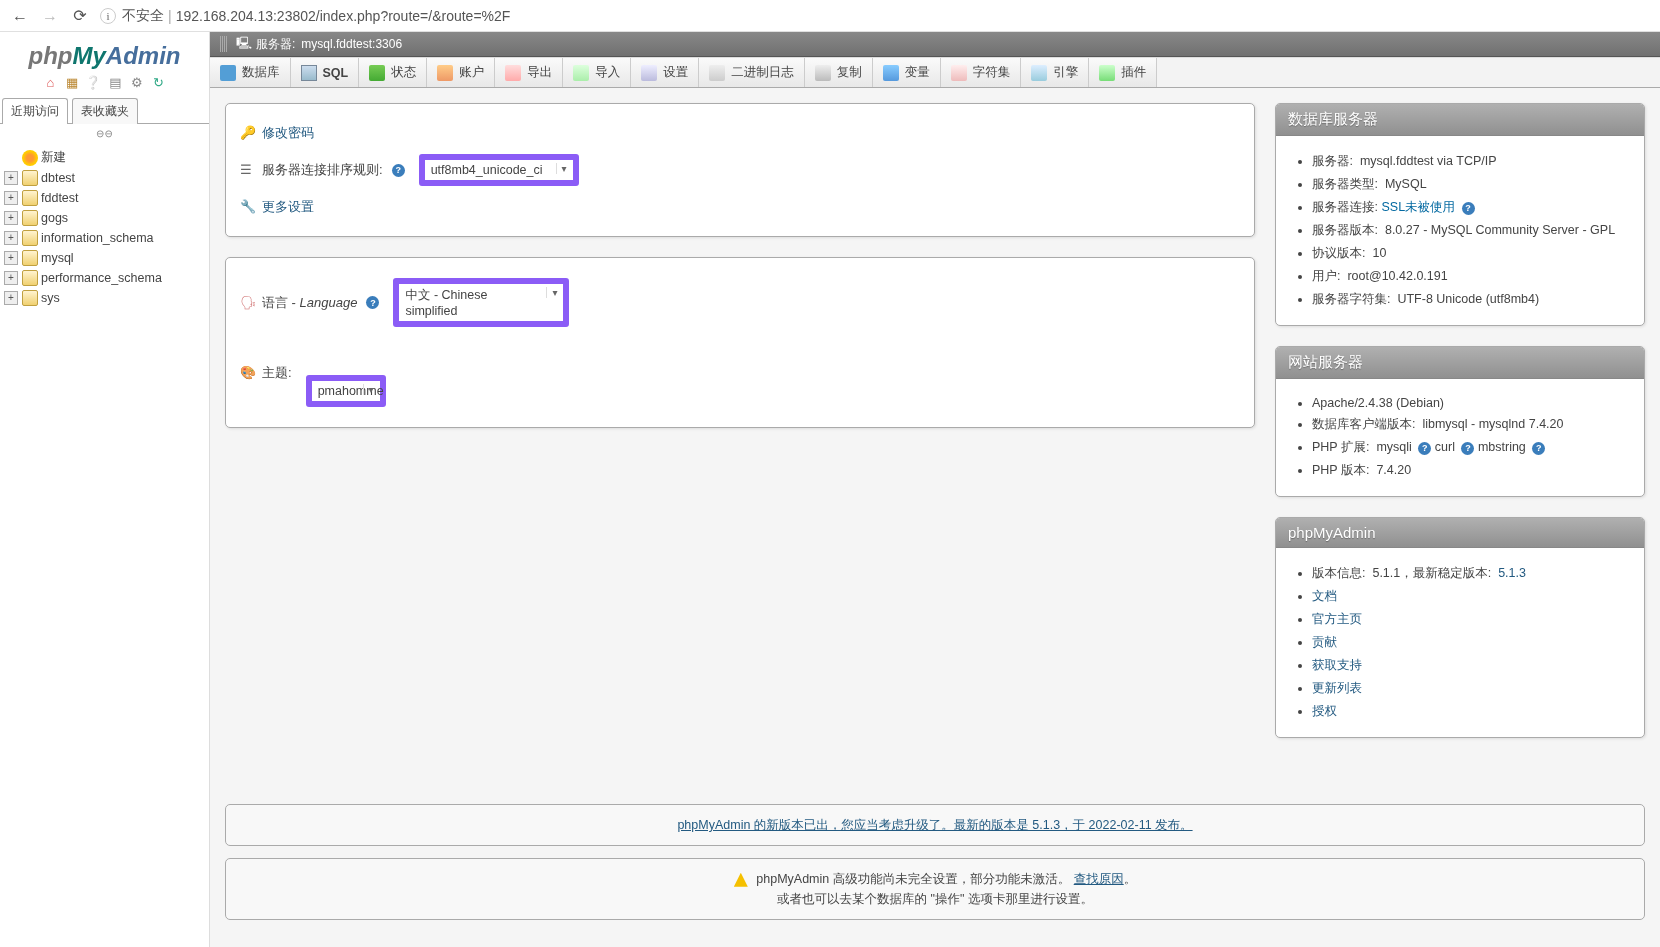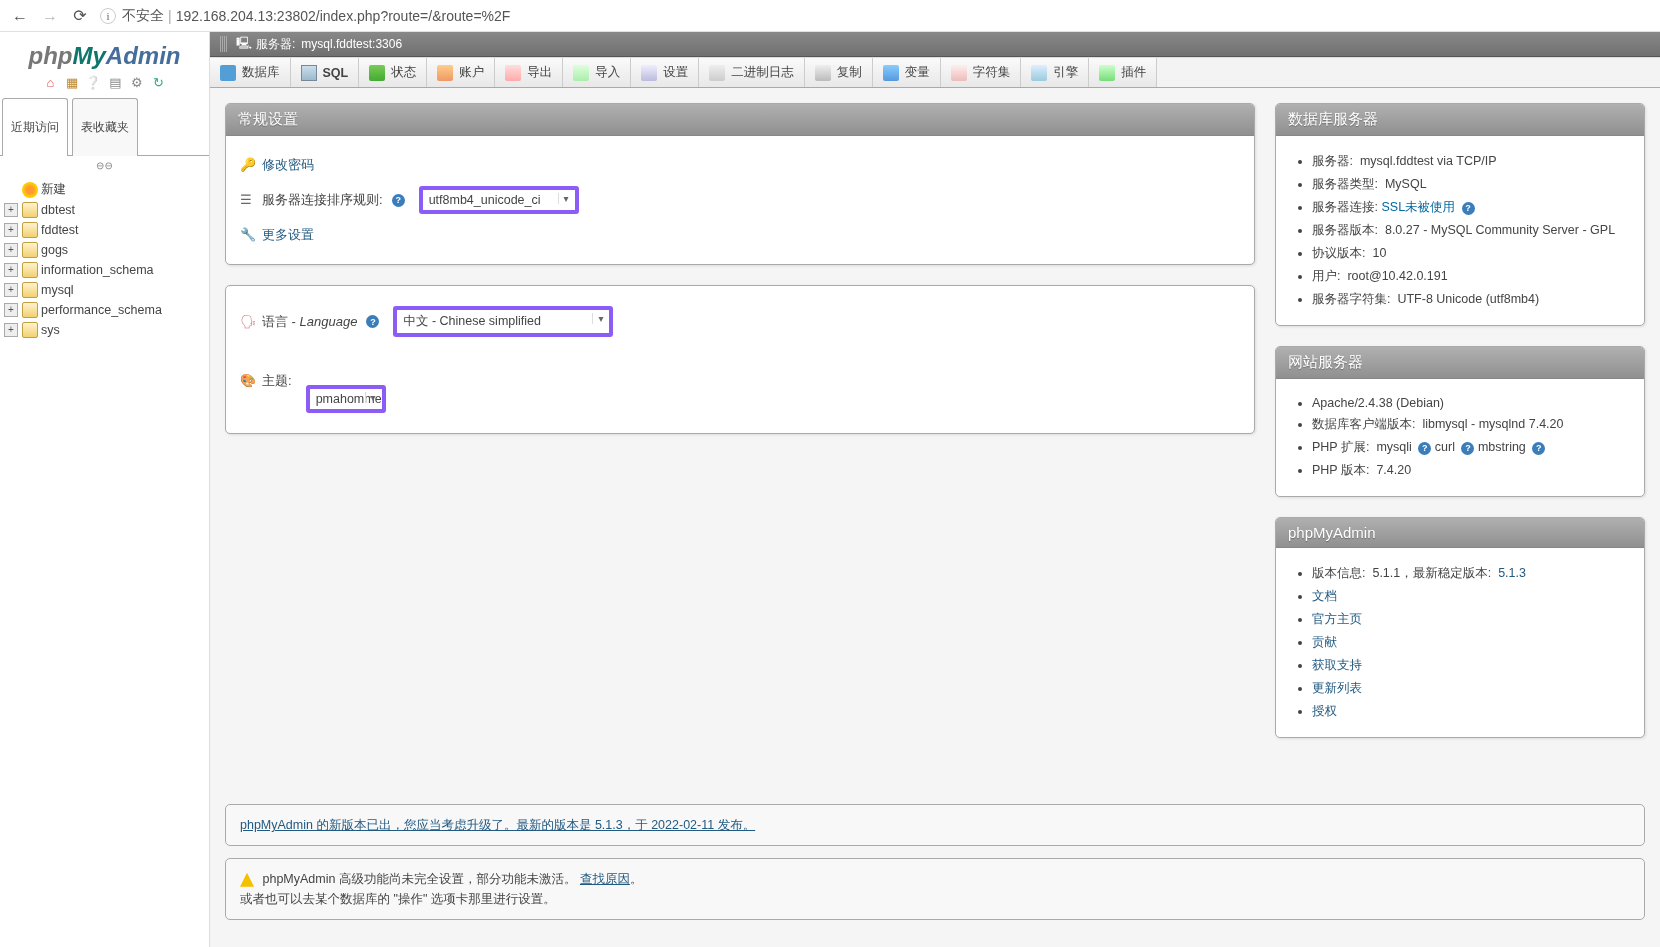--- a/index.html
+++ b/index.html
@@ -18,21 +18,21 @@
 .main { flex: 1; background: #f5f5f5; display: flex; flex-direction: column; overflow: auto; }
 
 
 .logo { text-align: center; padding: 10px 0 2px; font-size: 24px; font-weight: bold; font-style: italic; }
 .logo .php { color: #777; }
 .logo .my { color: #0f766e; }
 .logo .admin { color: #466e9c; }
 .sb-icons { text-align: center; padding: 3px 0 6px; }
 .sb-icons span { display: inline-block; width: 16px; height: 16px; margin: 0 1px; line-height: 16px; font-size: 13px; }
 .sb-tabs { display: flex; border-bottom: 1px solid #aaa; }
-.sb-tab { padding: 20px 8px; margin: 0 2px; border: 1px solid #aaa; border-bottom: none; background: #f8f8f8; border-radius: 3px 3px 0 0; font-size: 12px; position: relative; top: 1px; cursor: pointer; }
+.sb-tab { padding: 4px 8px; margin: 0 2px; border: 1px solid #aaa; border-bottom: none; background: #f8f8f8; border-radius: 3px 3px 0 0; font-size: 12px; position: relative; top: 1px; cursor: pointer; }
 .sb-tab.active { background: #fff; }
 .collapse-bar { text-align: center; color: #888; padding: 4px 0; font-size: 10px; }
 .tree { padding: 4px 0; }
 .tree-item { display: flex; align-items: center; padding: 2px 2px; font-size: 12.5px; cursor: pointer; }
 .expand { display: inline-flex; width: 14px; height: 14px; border: 1px solid #aaa; background: #eee; align-items: center; justify-content: center; font-size: 10px; margin: 0 4px 0 2px; line-height: 1; color: #555; }
 .tree-icon { width: 16px; height: 16px; margin-right: 3px; display: inline-block; background: linear-gradient(#fff3d0,#f0d070); border:1px solid #c0a040; border-radius:2px; }
 .tree-new { margin-left: 20px; }
 .tree-new .tree-icon { background: radial-gradient(circle, #f93 30%, #fc0 60%); border:none; border-radius:50%; }
 
 
@@ -55,26 +55,26 @@
 .panel-head { background: linear-gradient(#b0b0b0, #909090); color: #fff; padding: 6px 12px; font-size: 15px; font-weight: normal; border-bottom: 1px solid #888; text-shadow: 0 1px 1px rgba(0,0,0,0.3); }
 .panel-body { padding: 14px; }
 .panel-body ul { list-style: disc; margin-left: 22px; }
 .panel-body li { padding: 3px 0; font-size: 12.5px; }
 .link { color: #235a81; cursor: pointer; }
 .red { color: #0369a1; }
 .help-icon { display: inline-flex; width: 13px; height: 13px; border-radius: 50%; background: #3a7dbb; color: #fff; align-items: center; justify-content: center; font-size: 9px; font-weight: bold; margin-left: 3px; }
 
 .setting-row { display: flex; align-items: center; padding: 6px 0; gap: 6px; }
 .setting-row .si { width: 16px; height: 16px; display: inline-block; }
-.dropdown { border: 4px solid #8b5cf6; background: #fff; padding: 3px 22px 3px 6px; font-size: 12.5px; border-radius: 3px; position: relative; cursor: pointer; min-width: 160px; }
+.dropdown { border: 6px solid #8b5cf6; background: #fff; padding: 3px 22px 3px 6px; font-size: 12.5px; border-radius: 3px; position: relative; cursor: pointer; min-width: 160px; }
 .dropdown::after { content: "▾"; position: absolute; right: 6px; top: 3px; font-size: 10px; color: #666; border-left:1px solid #ddd; padding-left:5px; }
 em { font-style: italic; }
 
 
-.notice-area { padding: 0 15px 15px; }
+.notice-area { padding: 0 15px 15px; text-align: center; }
 .notice { border: 1px solid #aaa; border-radius: 5px; background: #f8f8f8; padding: 10px 14px; margin-bottom: 12px; font-size: 12.5px; line-height: 1.6; }
 .notice .warn-icon { display: inline-block; width: 14px; height: 14px; background: #f5c000; clip-path: polygon(50% 0, 100% 100%, 0 100%); margin-right: 5px; vertical-align: middle; position:relative; }
 .underline-link { text-decoration: underline; color: #235a81; cursor: pointer; }
 
 
 .ic-db{background:#539ed6;border-radius:2px}
 .ic-sql{background:linear-gradient(#cde,#9bc);border:1px solid #789}
 .ic-status{background:linear-gradient(#7c5,#4a3);border-radius:2px}
 .ic-user{background:linear-gradient(#fc8,#e96);border-radius:2px}
 .ic-export{background:linear-gradient(#fdd,#faa);border-radius:2px}
@@ -224,21 +224,20 @@
       <div class="menu-tab">
           <span class="mi ic-plug"></span>
           <span>插件</span>
         </div>
     </div>
 
     <div class="content-wrap">
       <div class="col-left">
 
         <div class="panel">
-          <div class="panel-head">常规设置</div>
           <div class="panel-body">
             <div class="setting-row">
               <span class="si" style="color:#b80;">🔑</span>
               <span class="link">修改密码</span>
             </div>
             <div class="setting-row">
               <span class="si" style="color:#666;">☰</span>
               <span>服务器连接排序规则:</span>
               <span class="help-icon">?</span>
               <div class="dropdown" style="margin-left:8px;">utf8mb4_unicode_ci</div>
@@ -251,21 +250,21 @@
         </div>
 
         <div class="panel">
           <div class="panel-body">
             <div class="setting-row">
               <span class="si" style="color:#c66;">🗣</span>
               <span>
                 <span>语言 - </span><em>Language</em>
               </span>
               <span class="help-icon">?</span>
-              <div class="dropdown" style="margin-left:8px;width:220px;">中文 - Chinese simplified</div>
+              <div class="dropdown" style="margin-left:8px;width:176px;">中文 - Chinese simplified</div>
             </div>
             <div class="setting-row">
               <span class="si" style="color:#e93;">🎨</span>
               <span>主题:</span>
               <div class="dropdown" style="margin-left:8px;width:80px;min-width:80px;margin-top:36px;">pmahomme</div>
             </div>
           </div>
         </div>
       </div>
 

